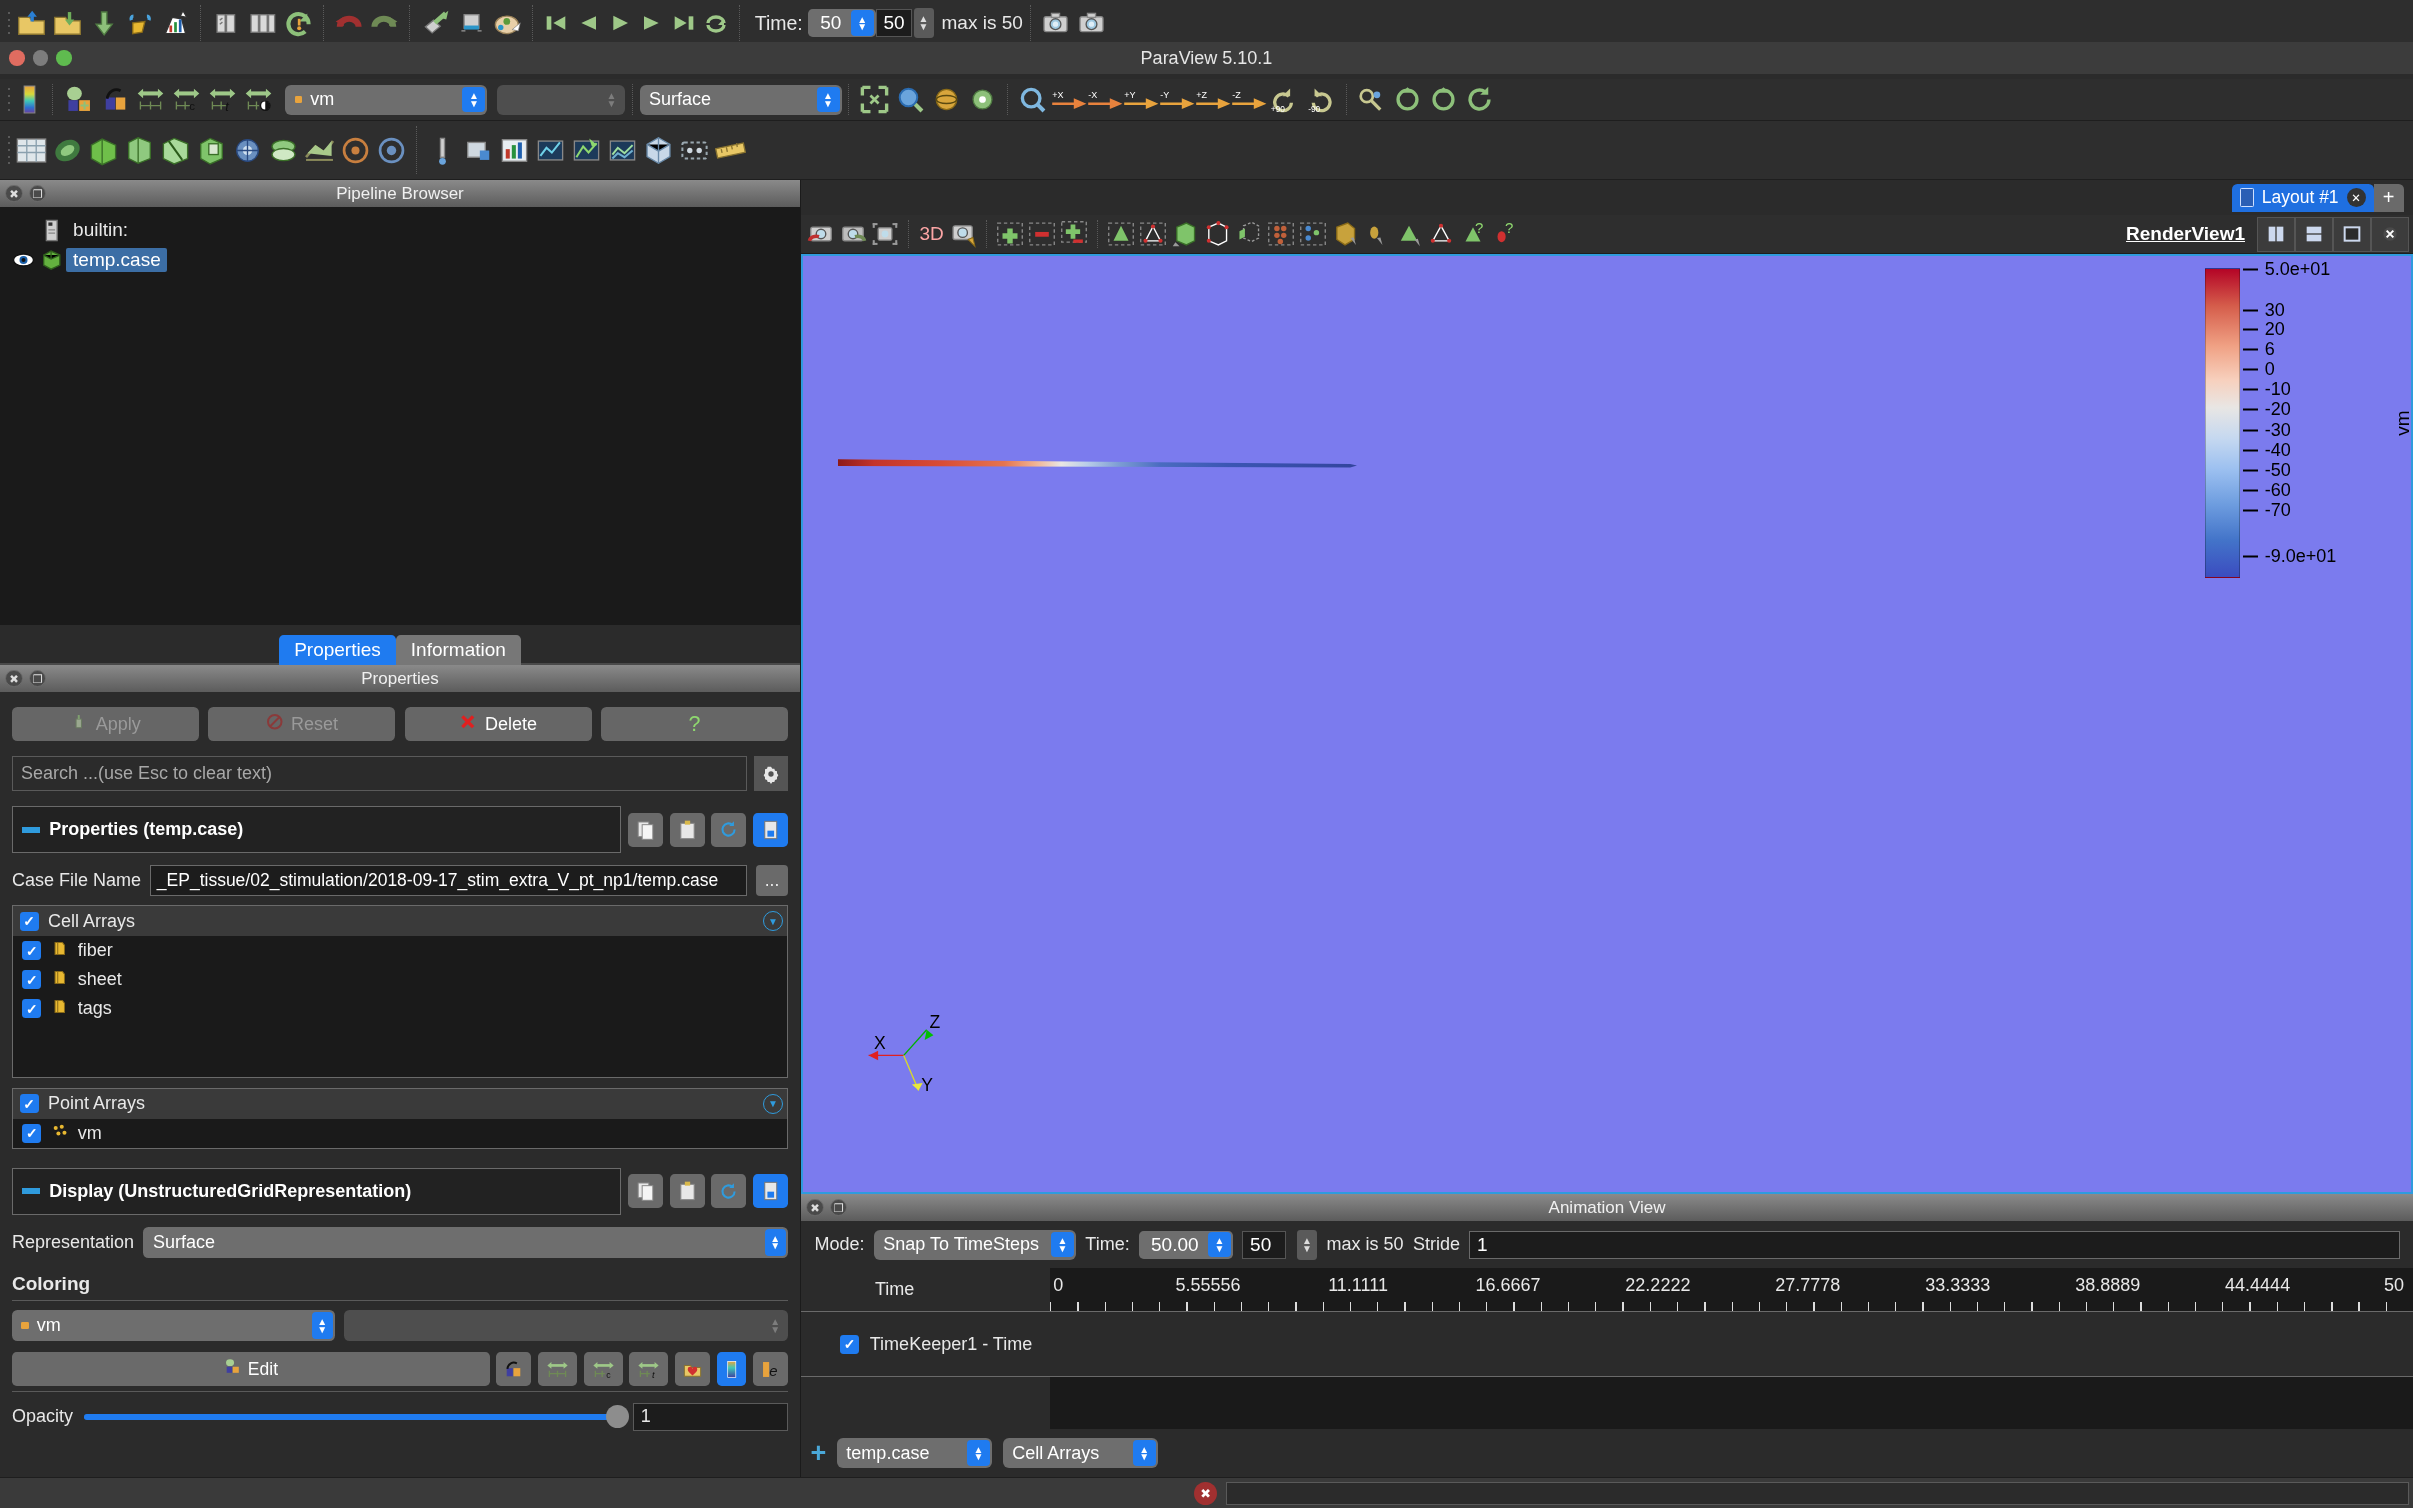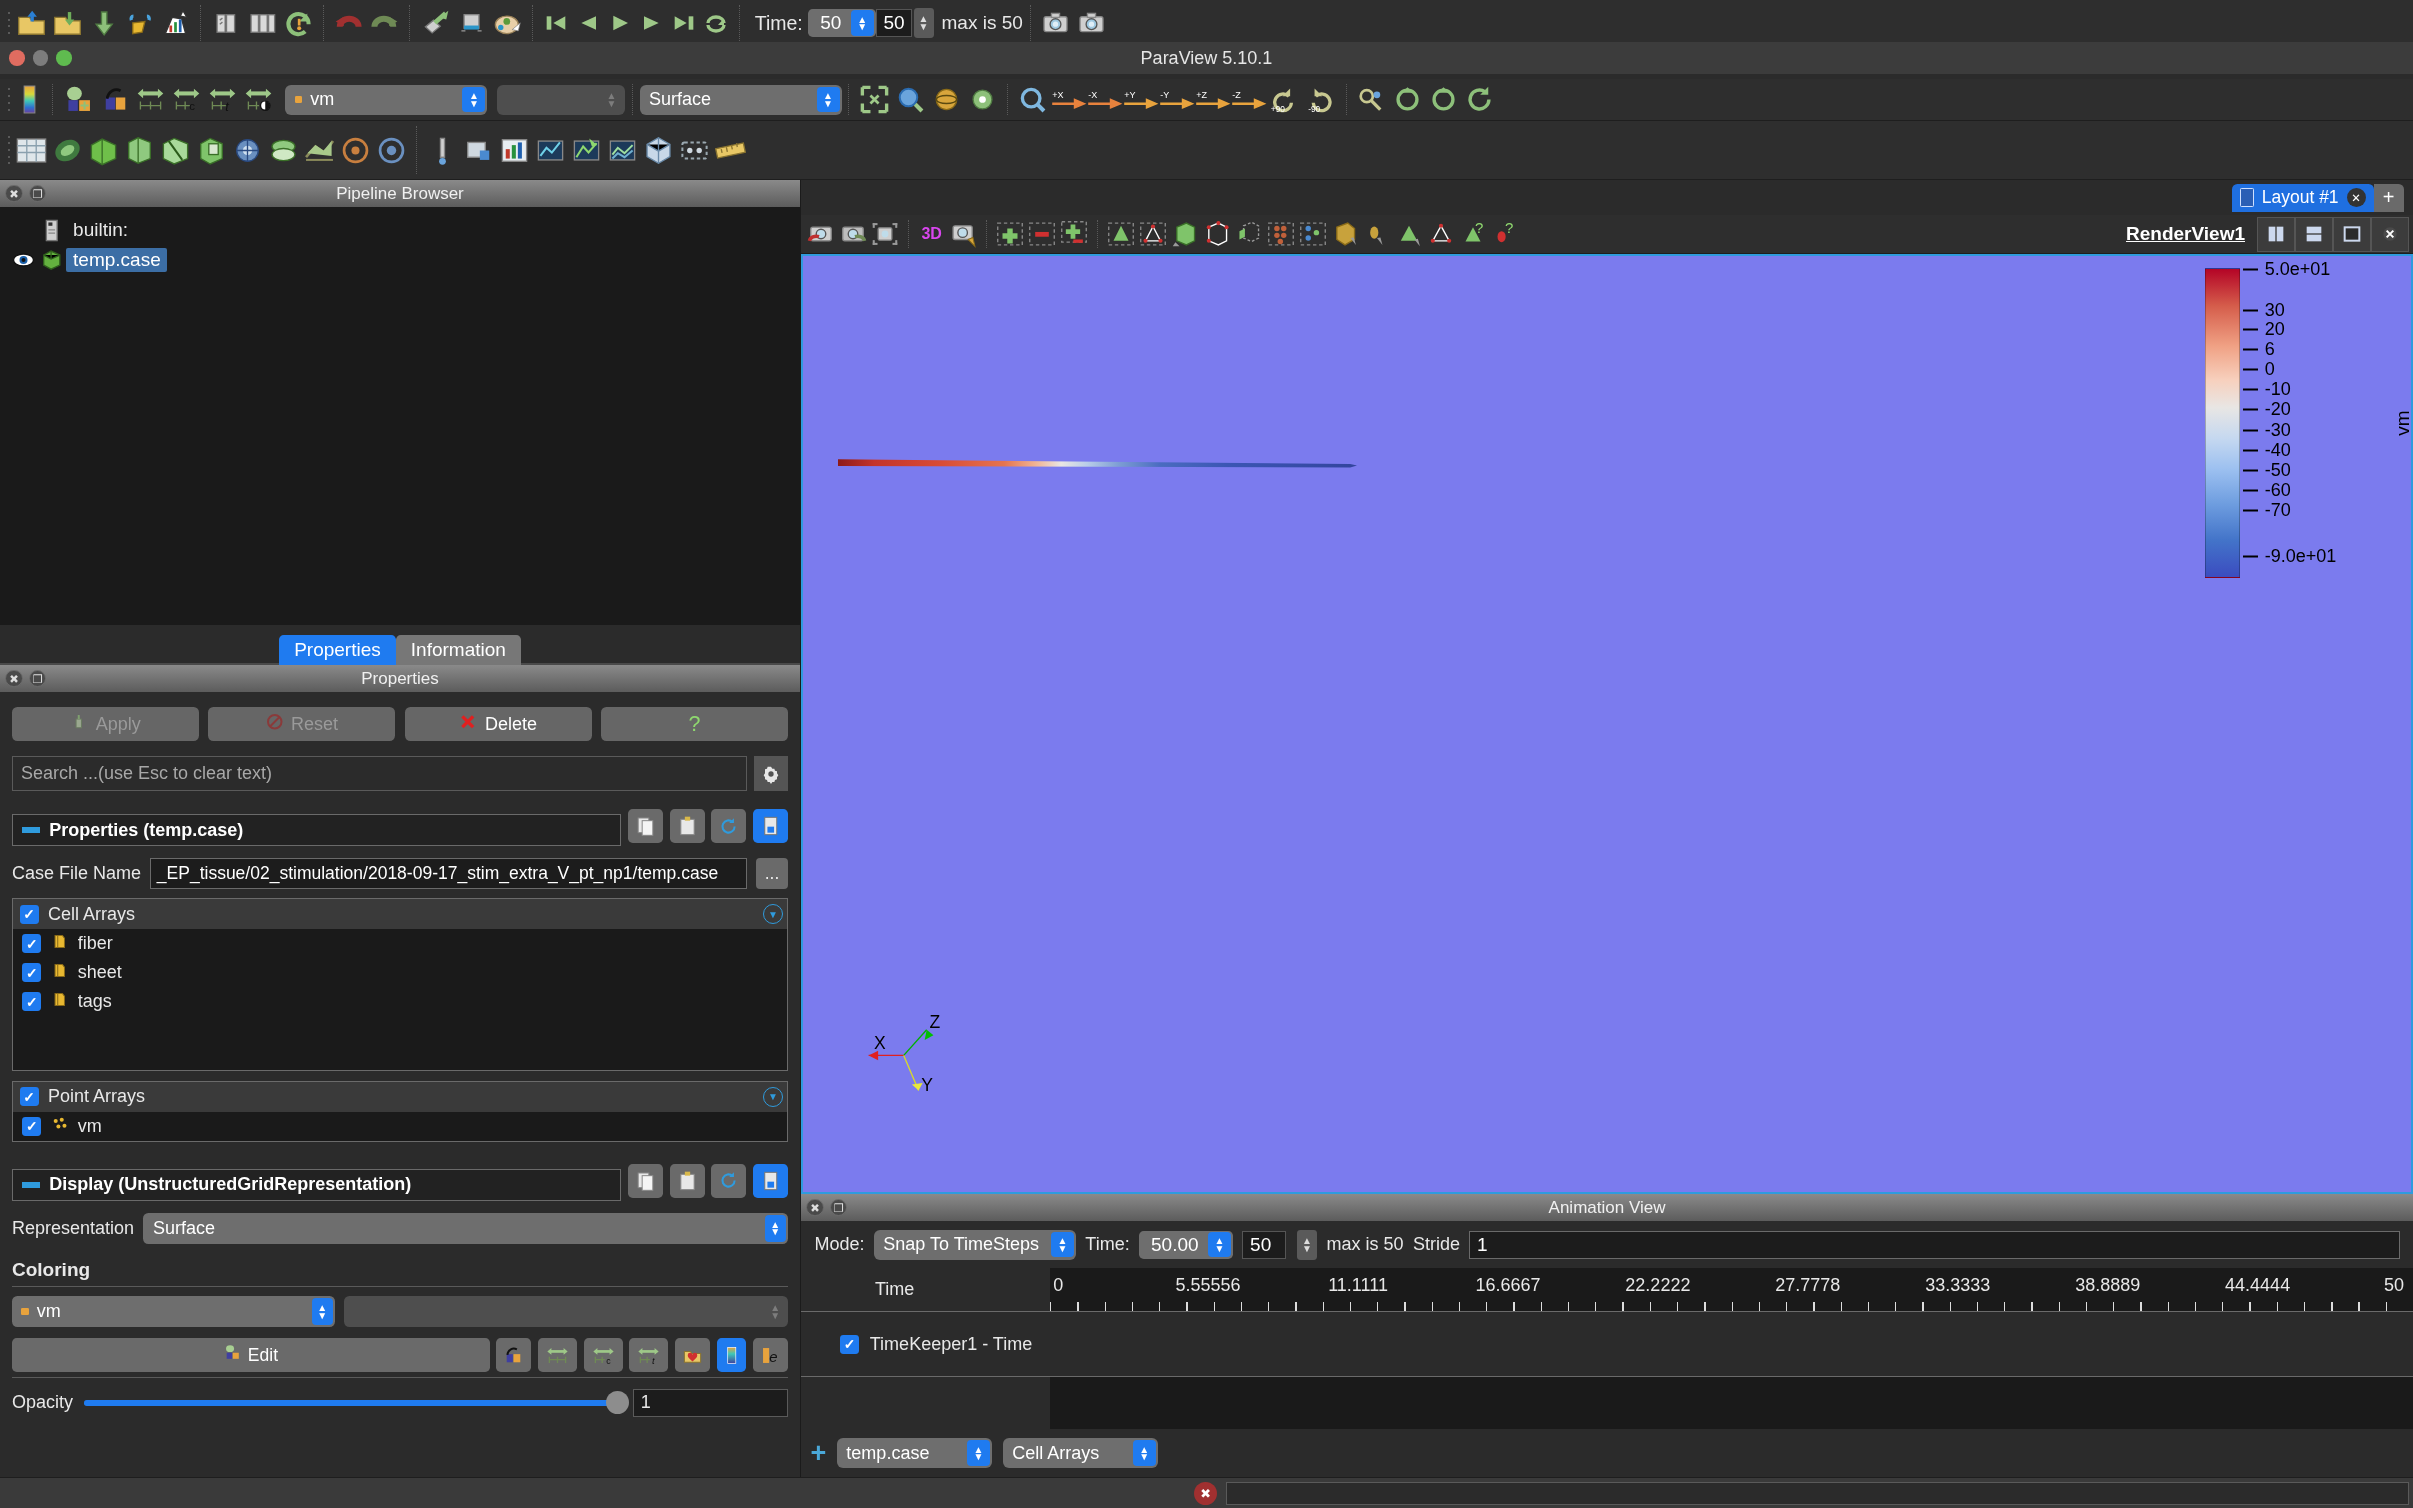--- a/index.html
+++ b/index.html
@@ -84,22 +84,22 @@
   .btnrow{ display:flex; gap:9.4px; padding:15px 12px 0 12px; }
   .pbtn{ flex:1; height:34px; background:#666; border-radius:5.4px; display:flex; align-items:center;
          justify-content:center; gap:8px; font-size:18px; color:#fff; }
   .pbtn.dis{ color:#9a9a9a; }
   .searchrow{ display:flex; align-items:center; padding:15px 12px 0 12px; gap:6.7px;}
   .search{ flex:1; height:35px; background:#2b2b2b; border:0.7px solid #5a5a5a; display:flex; align-items:center;
            padding:0 8px; font-size:18px; color:#a8a8a8;}
   .gear{ width:34px; height:35px; background:#555; display:flex; align-items:center; justify-content:center;}
 
   .sect{ margin:15px 12px 0 12px; display:flex; align-items:center; gap:6.7px;}
-  .sectbar{ flex:1; height:32px; background:#222; border:0.7px solid #6a6a6a; display:flex; align-items:center;
-            padding:0 9.4px; gap:9.4px; font-size:18px; font-weight:bold; color:#fff;margin-top:8px;}
+  .sectbar{ flex:1; height:47px; background:#222; border:0.7px solid #6a6a6a; display:flex; align-items:center;
+            padding:0 9.4px; gap:9.4px; font-size:18px; font-weight:bold; color:#fff;}
   .minus{ width:17.5px; height:6px; background:#2f9bdd; display:inline-block;}
   .sbtn{ width:35px; height:34px; background:#6a6a6a; border-radius:4.7px; display:flex; align-items:center; justify-content:center;}
 
   .rowlbl{ display:flex; align-items:center; padding:12px 12px 0 12px; gap:9.4px; font-size:18px;}
   .txtin{ flex:1; height:31px; background:#1c1c1c; border:0.7px solid #6a6a6a; display:flex; align-items:center;
           padding:0 5.4px; font-size:17.5px; color:#fff; overflow:hidden; white-space:nowrap;}
   .ellbtn{ width:32px; height:31px; background:#6a6a6a; border-radius:4px; display:flex; align-items:center;
            justify-content:center; font-size:17.5px; color:#eee;}
 
   .arrbox{ margin:9.4px 12px 0 12px; background:#1a1a1a; border:0.7px solid #6a6a6a;}
@@ -1085,21 +1085,21 @@
               <rect x="4" y="35" width="7" height="3" fill="#9a9a9a"></rect>
               <rect x="4" y="31" width="3" height="7" fill="#9a9a9a"></rect>
               <rect x="33" y="35" width="7" height="3" fill="#9a9a9a"></rect>
               <rect x="37" y="31" width="3" height="7" fill="#9a9a9a"></rect>
               <rect x="12" y="13" width="20" height="18" rx="2" fill="#cfcfcf" stroke="#888" stroke-width="2"></rect>
               <circle cx="22" cy="22" r="5" fill="#bfdcea"></circle>
             </svg>
           </div>
         <div class="sep"></div>
         <div class="ico sm">
-            <span style="color:#d946ef;font-size:16px;font-weight:bold">3D</span>
+            <span style="color:#fca5a5;font-size:19px;font-weight:normal">3D</span>
           </div>
         <div class="ico sm">
             <svg width="30" height="30" viewBox="0 0 44 44">
               <rect x="6" y="10" width="28" height="20" rx="3" fill="#cfcfcf" stroke="#888" stroke-width="2"></rect>
               <circle cx="20" cy="20" r="7" fill="#bfdcea" stroke="#555" stroke-width="2"></circle>
               <path d="M28 30l10 10-3-13z" fill="#d8a63c" stroke="#8a6b18" stroke-width="1.5"></path>
             </svg>
           </div>
         <div class="sep"></div>
         <div class="ico sm">

